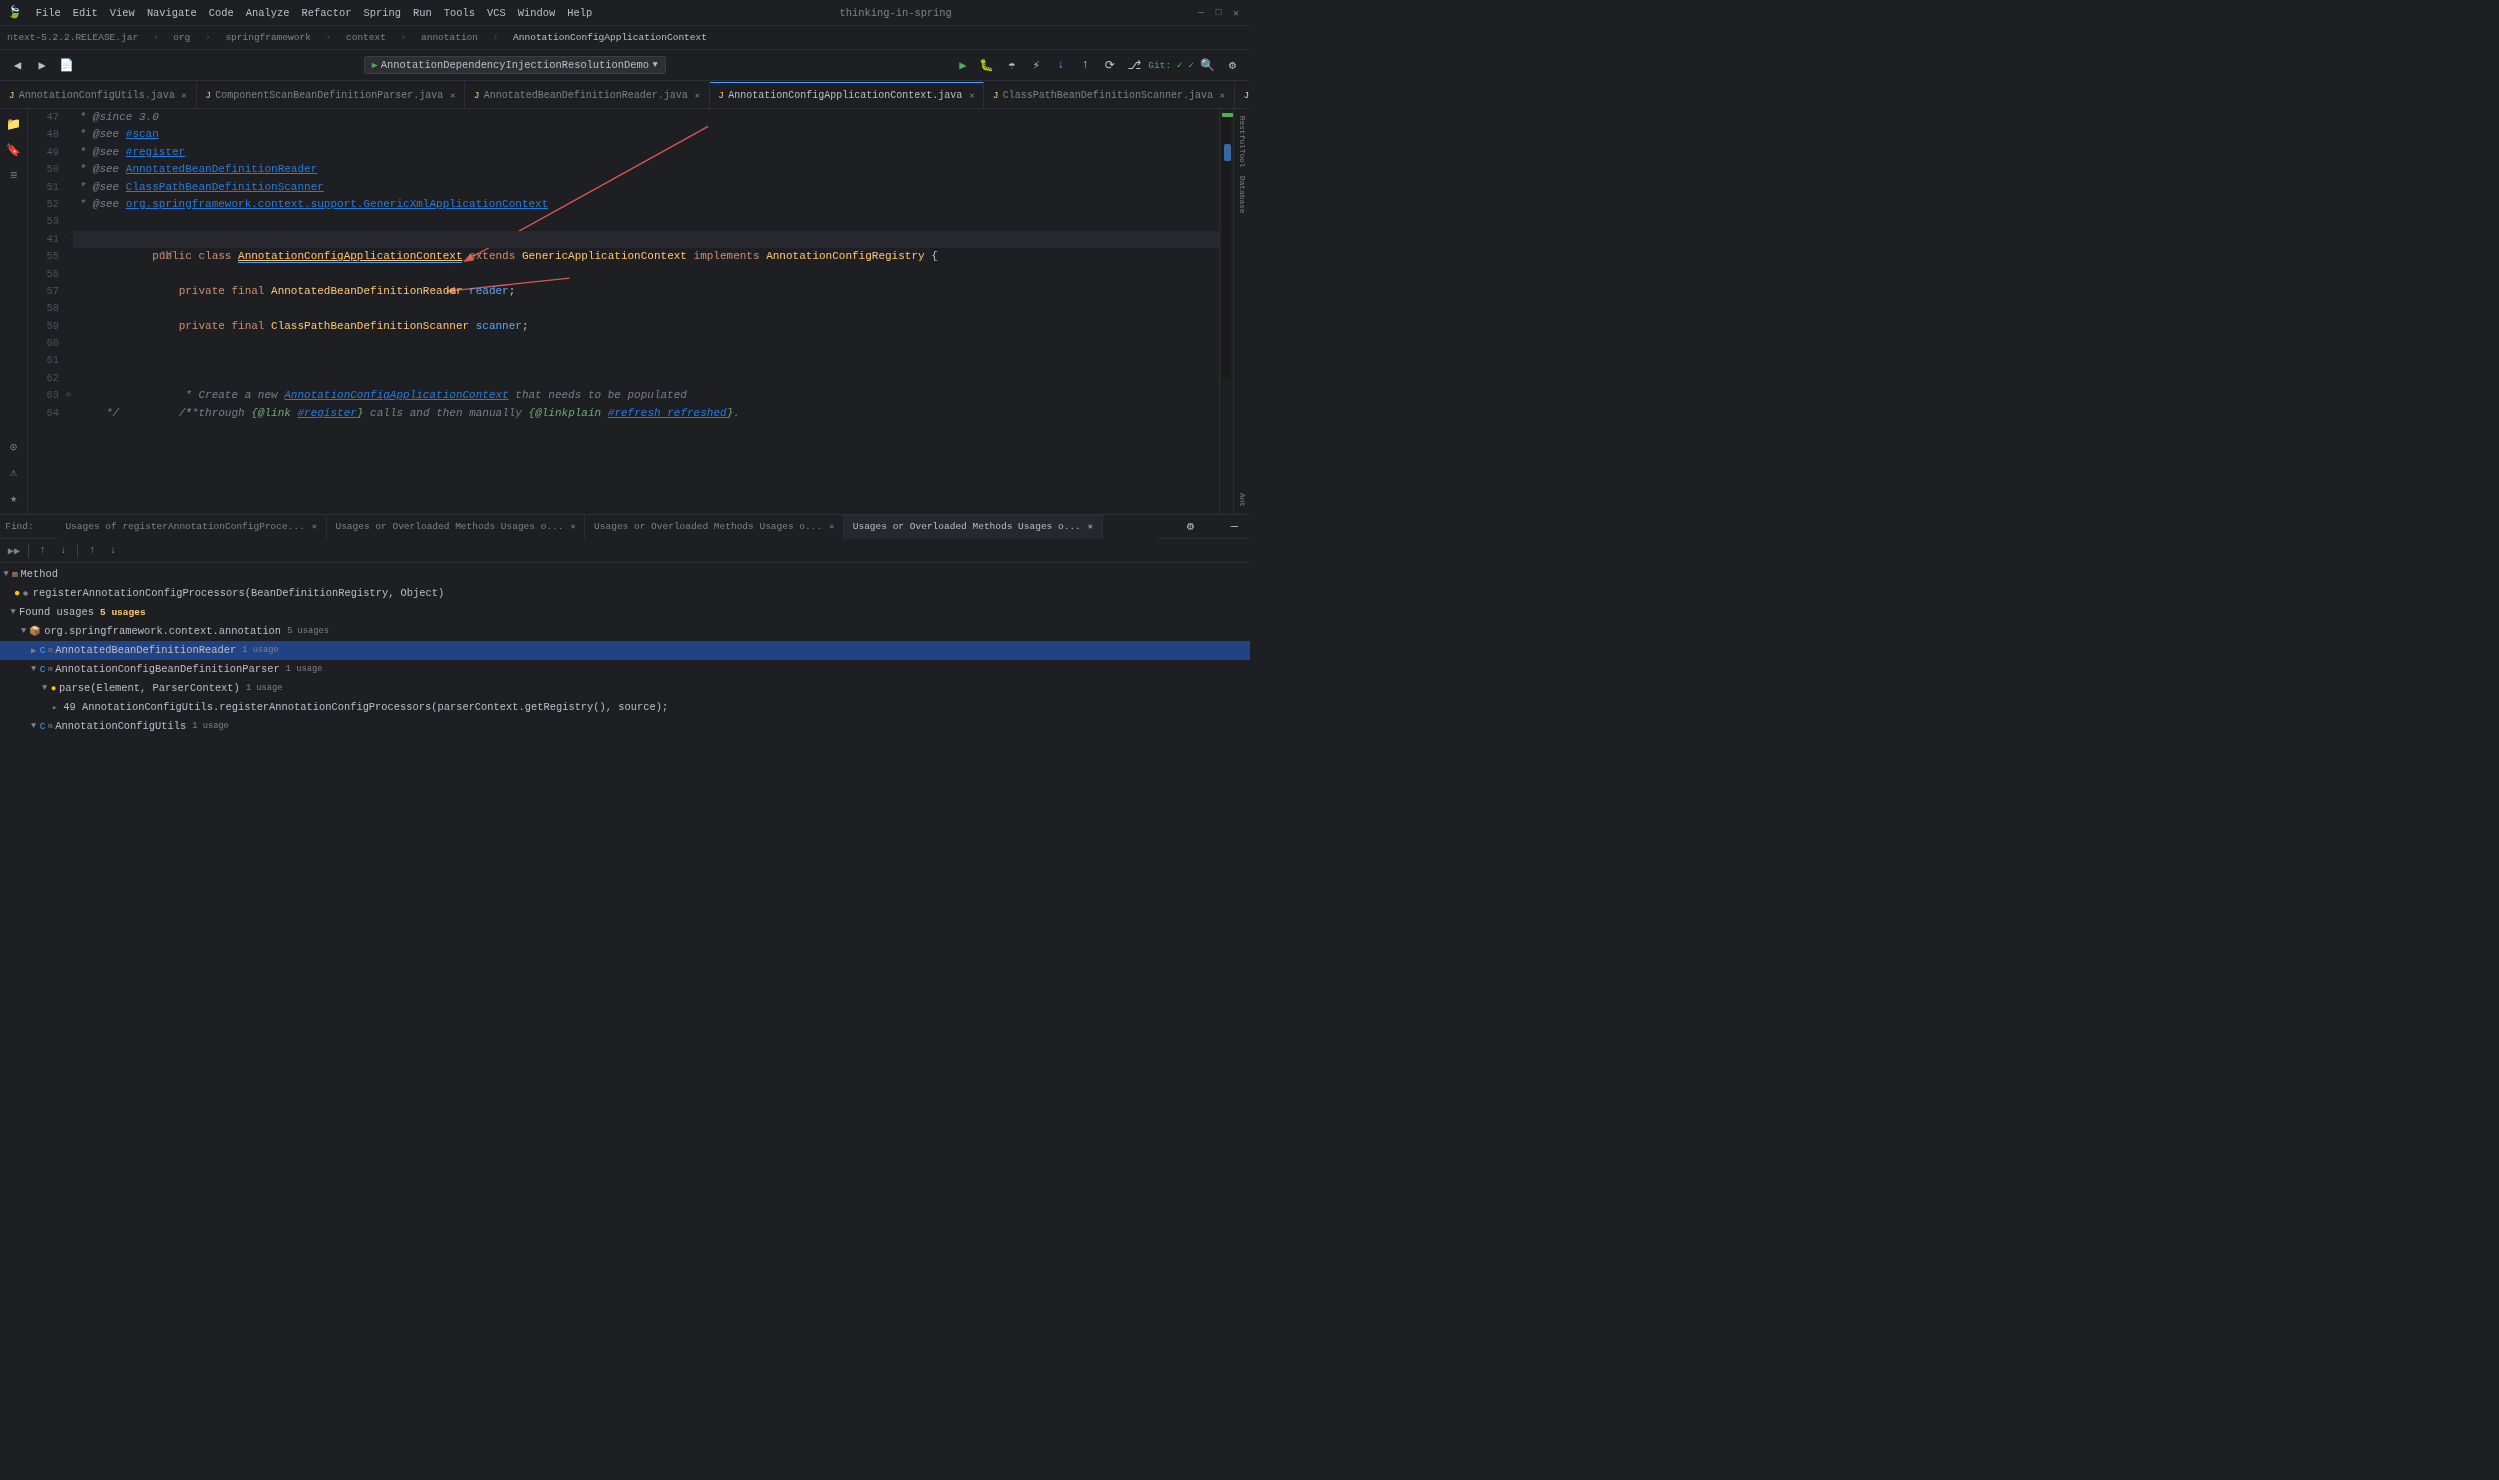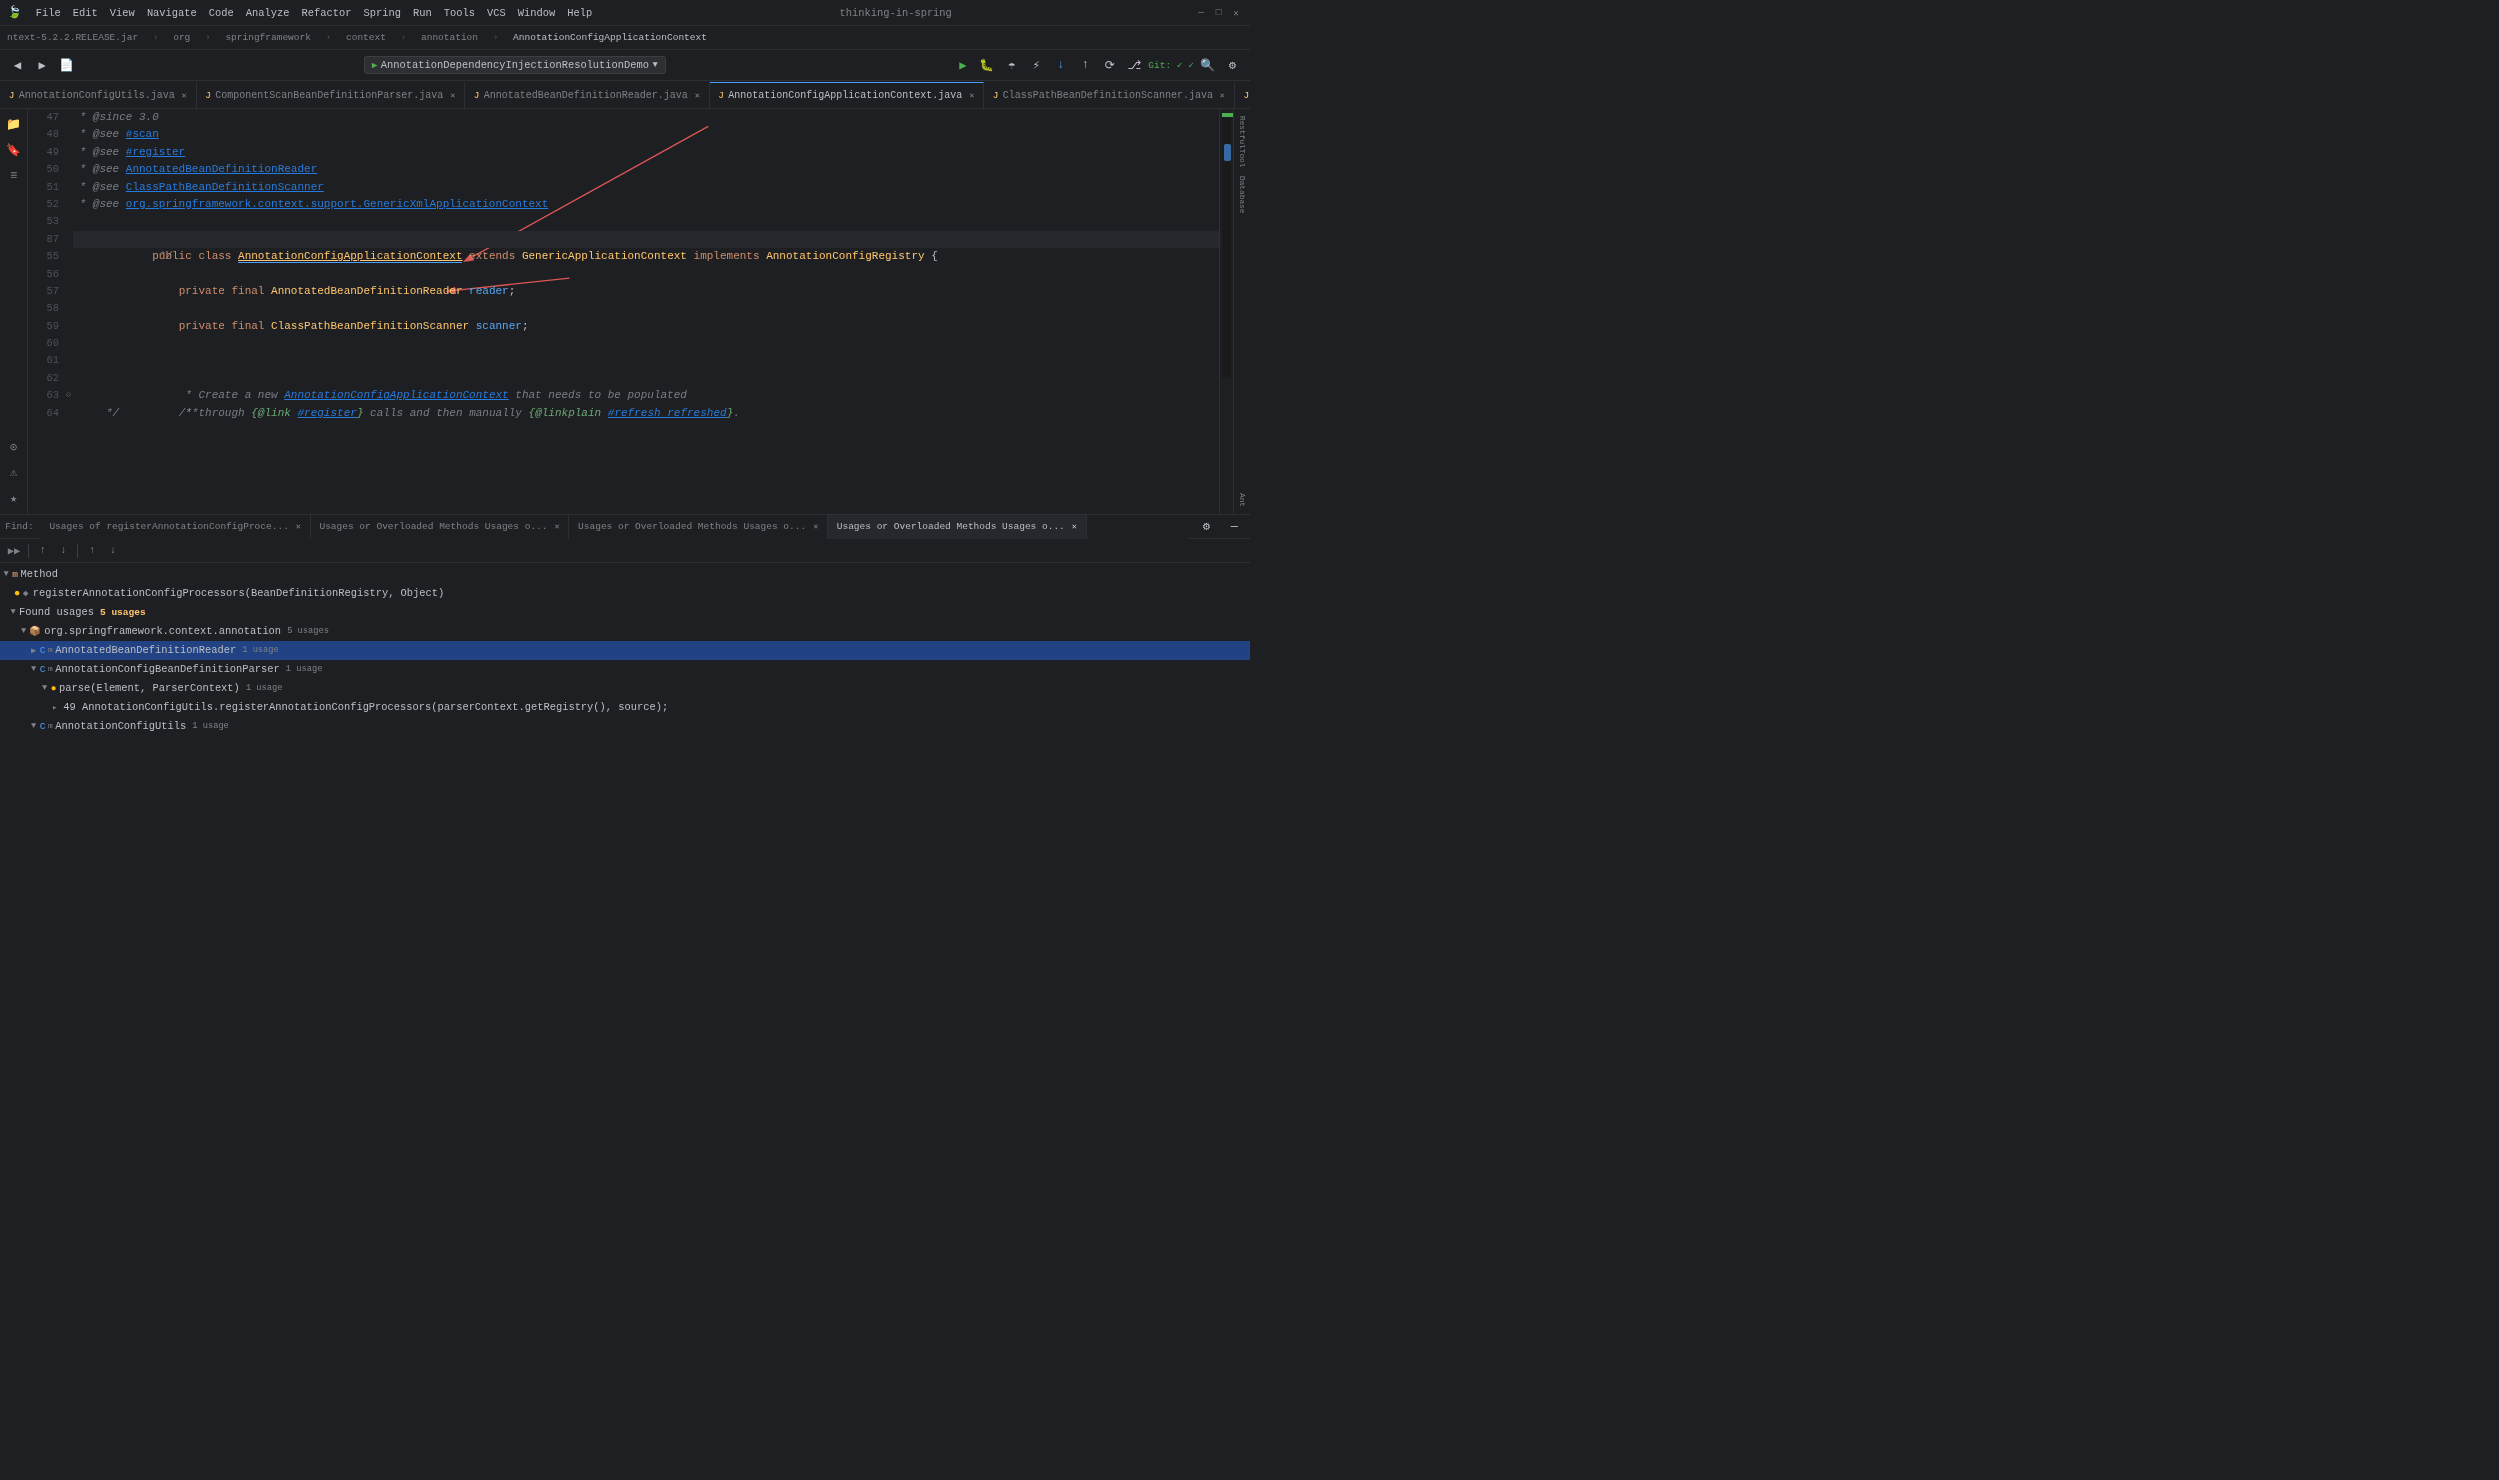--- a/index.html
+++ b/index.html
@@ -390,21 +390,21 @@
     ::-webkit-scrollbar { width: 5.2px; height: 5.2px; }
     ::-webkit-scrollbar-track { background: #1e1f22; }
     ::-webkit-scrollbar-thumb { background: #3c3f41; border-radius: 2.6px; }
 
     .find-bar {
       height: 24px;
       background: #1e1f22;
       display: flex;
       align-items: center;
       padding: 0 5.2px;
-      gap: 7px;
+      gap: 23px;
       border-bottom: 0.9px solid #2d2f33;
       font-size: 9.5px;
     }
     .find-label { color: #7f8186; }
   </style>
 </head>
 <body>
 
 <div class="title-bar">
   <div class="title-bar-left">
@@ -524,21 +524,21 @@
       <div class="code-editor">
 
         <div class="line-numbers">
           <div>47</div>
           <div>48</div>
           <div>49</div>
           <div>50</div>
           <div>51</div>
           <div>52</div>
           <div>53</div>
-          <div>87</div>
+          <div>41</div>
           <div>55</div>
           <div>56</div>
           <div>57</div>
           <div>58</div>
           <div>59</div>
           <div>60</div>
           <div>61</div>
           <div>62</div>
           <div>63</div>
           <div>64</div>

